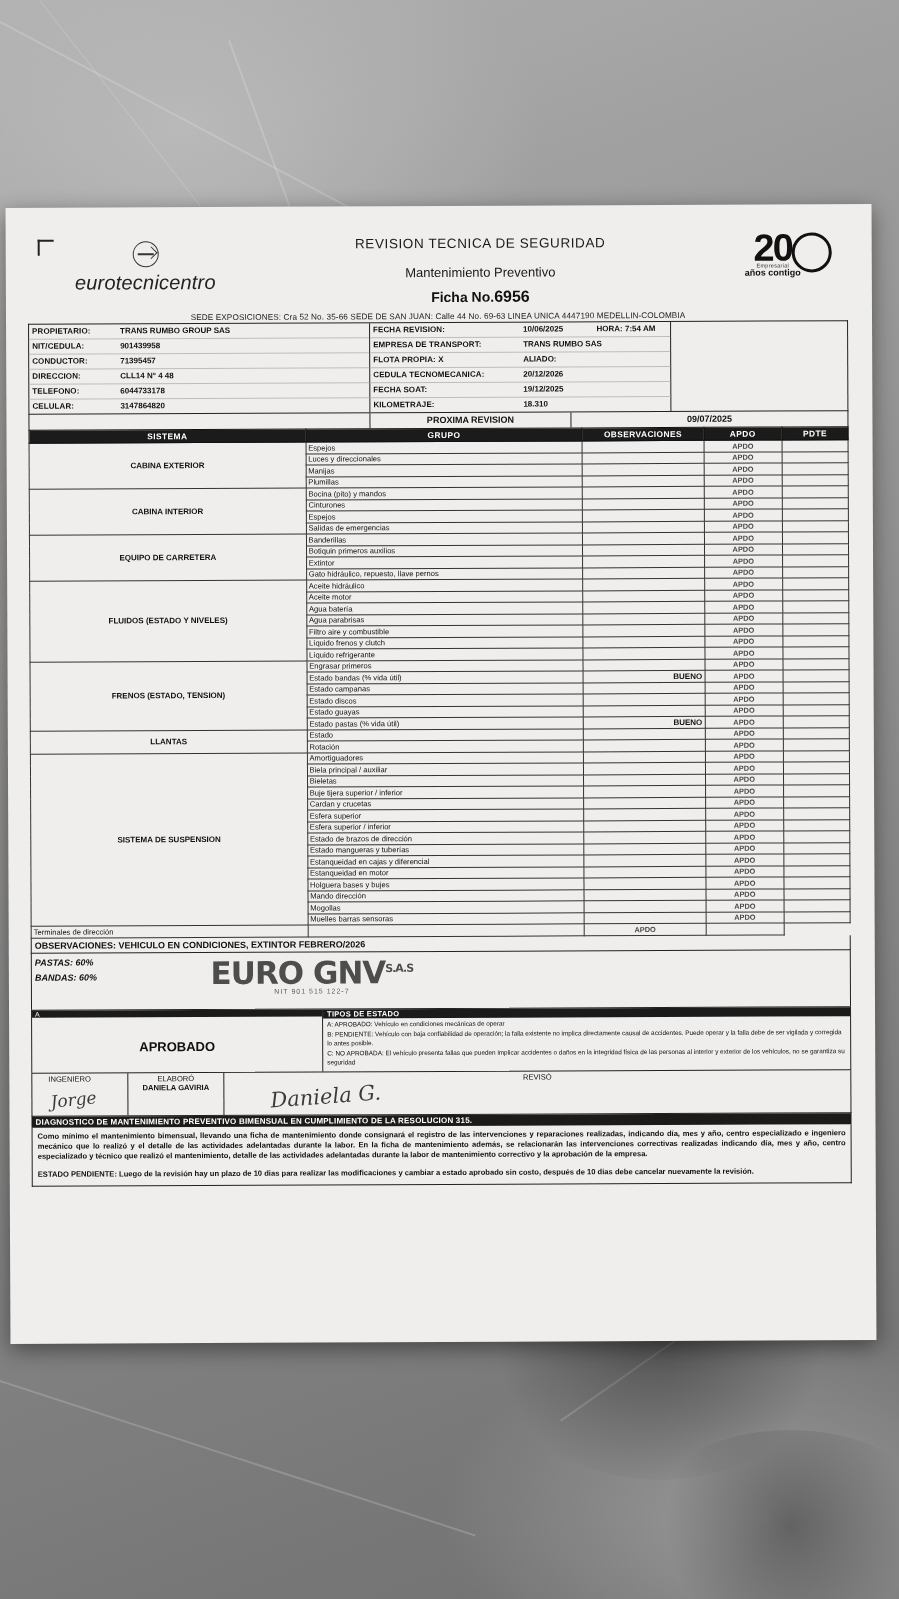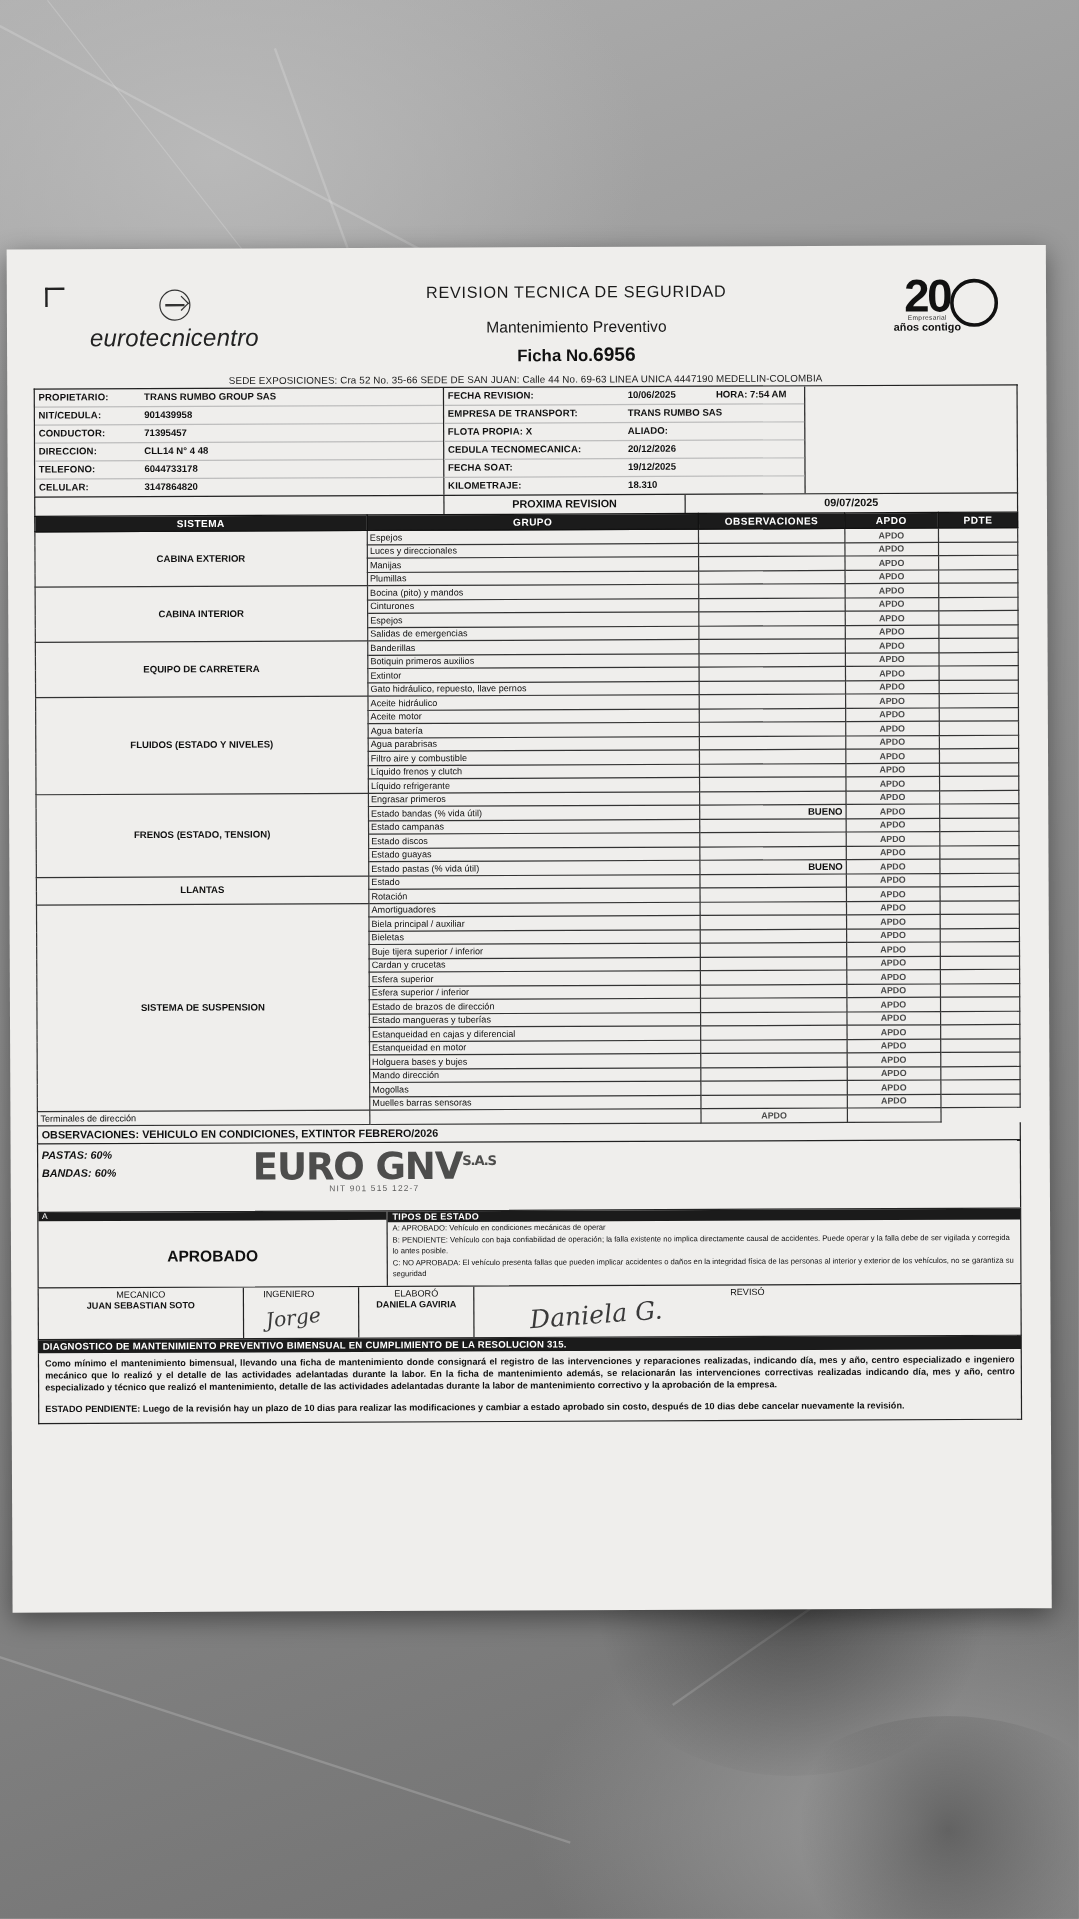--- a/index.html
+++ b/index.html
@@ -547,24 +547,20 @@
       </div>
       <div class="est-right">
         <div class="tag">TIPOS DE ESTADO</div>
         <p>A: APROBADO: Vehículo en condiciones mecánicas de operar</p>
         <p>B: PENDIENTE: Vehículo con baja confiabilidad de operación; la falla existente no implica directamente causal de accidentes. Puede operar y la falla debe de ser vigilada y corregida lo antes posible.</p>
         <p>C: NO APROBADA: El vehículo presenta fallas que pueden implicar accidentes o daños en la integridad física de las personas al interior y exterior de los vehículos, no se garantiza su seguridad</p>
       </div>
     </div>
 
     <div class="firmas">
-      <div class="f1">
-        <div class="f-title">MECANICO</div>
-        <div class="f-name">JUAN SEBASTIAN SOTO</div>
-      </div>
       <div class="f2">
         <div class="f-title" style="padding-left:16px;">INGENIERO</div>
         <div class="sig" style="left:18px;top:16px;font-size:17px;transform:rotate(-6deg);">Jorge</div>
       </div>
       <div class="f3">
         <div class="f-title">ELABORÓ</div>
         <div class="f-name">DANIELA GAVIRIA</div>
       </div>
       <div class="f4">
         <div class="f-title">REVISÓ</div>

